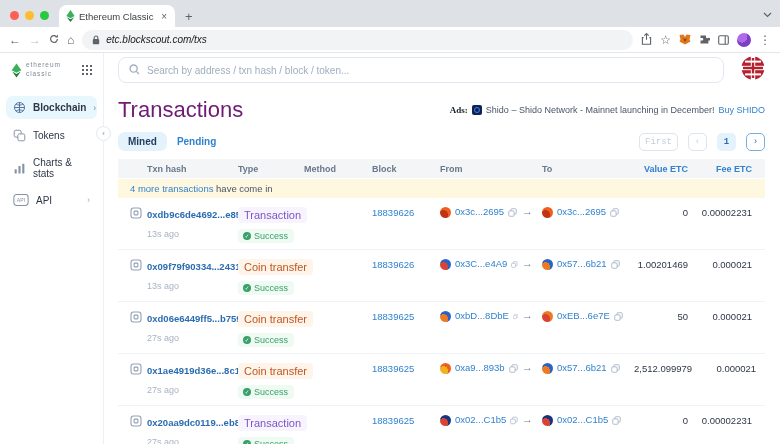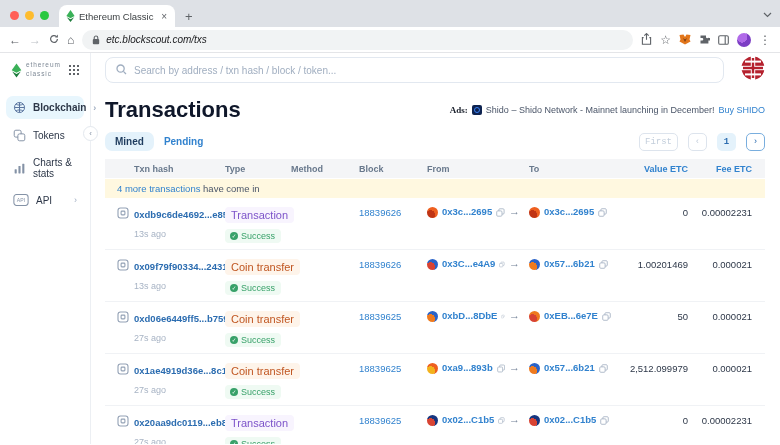--- a/index.html
+++ b/index.html
@@ -21,41 +21,41 @@
   .urlbar { height:26px; background:#fff; display:flex; align-items:center; padding:0 9px; gap:8px; border-bottom:1px solid #e4e5e8; }
   .nav-glyph { font-size:12px; color:#5f6368; line-height:1; }
   .nav-glyph.dim { color:#bdc1c6; }
   .url-pill { flex:1; height:20px; background:#f1f3f4; border-radius:10px; display:flex; align-items:center; gap:6px; padding:0 10px; }
   .url-text { font-size:10px; color:#202124;font-style:italic; }
   .chrome-icons { display:flex; align-items:center; gap:8px; }
   .profile-avatar { width:14px; height:14px; border-radius:50%; background:radial-gradient(circle at 35% 30%, #b06ae8 0 40%, #7c3ec4 41%); }
 
   
   .app { display:flex; height:391px; overflow:hidden; }
-  .sidebar { width:91px; flex:none; border-right:1px solid #eceff3; position:relative; padding-top:8px; }
+  .sidebar { width:104px; flex:none; border-right:1px solid #eceff3; position:relative; padding-top:8px; }
   .logo-row { display:flex; align-items:center; justify-content:space-between; padding:0 11px; }
   .logo-left { display:flex; align-items:center; gap:4px; }
   .logo-text { font-size:6.5px; color:#7d8895; letter-spacing:0.14em; line-height:1.35; }
   .nav { margin-top:17px; padding:0 6px; display:flex; flex-direction:column; gap:5px; }
   .nav-item { display:flex; align-items:center; gap:7px; padding:5px 7px; border-radius:7px; font-size:10px; color:#2d3748; cursor:pointer; }
   .nav-item.active { background:#e8f6fd; font-weight:700; }
   .nav-ic { display:flex; flex:none; }
   .nav-chev { margin-left:auto; color:#9fadc0; font-size:9px; }
   .collapse-btn { position:absolute; right:-8px; top:73px; width:15px; height:15px; border-radius:50%;
     background:#fff; border:1px solid #e3e8ee; color:#8492a6; font-size:8px;
     display:flex; align-items:center; justify-content:center; cursor:pointer; }
 
   .main { flex:1; padding:3px 15px 0 14px; overflow:hidden; }
   .search-row { display:flex; align-items:center; gap:17px; }
   .search-box { flex:1; height:26px; border:1px solid #e2e8f0; border-radius:8px; display:flex; align-items:center; gap:7px; padding:0 10px; }
   .search-box input { border:none; outline:none; flex:1; font-size:10px; color:#2d3748; background:transparent; }
   .search-box input::placeholder { color:#a0aec0; }
 
   .page-head { display:flex; align-items:center; justify-content:space-between; margin-top:13px; }
-  h1 { font-size:22px; font-weight:700; color:#0f172a; }
+  h1 { font-size:22px; font-weight:400; color:#701a75; }
   .ad { font-size:9px; color:#4a5568; display:flex; align-items:center; gap:4px; white-space:nowrap; }
   .ad-label { font-weight:700; color:#1a202c;font-family:Liberation Serif, serif; }
   .ad-icon { width:10px; height:10px; background:#0e2350; border-radius:2px; display:inline-flex; align-items:center; justify-content:center; }
   .ad-icon span { width:6px; height:6px; border-radius:50%; border:1.4px solid #3b82f6; display:block; }
   .ad-link { color:#3182ce; }
 
   .tabs-row { display:flex; align-items:center; margin-top:9px; }
   .tab-chip { font-size:10px; font-weight:700; padding:4px 10px; border-radius:7px; color:#3182ce; cursor:pointer; }
   .tab-chip.active { background:#e4f2fb; color:#1f3c5e; }
   .pager { margin-left:auto; display:flex; gap:10px; align-items:center;font-family:Liberation Mono, monospace; }
@@ -78,21 +78,21 @@
   .hash { color:#2b6cb0; font-weight:700; font-size:9.5px; white-space:nowrap; }
   .age { color:#a7b3c4; font-size:9px; margin-top:6px; margin-left:17px; }
   .tag { display:inline-block; font-size:11px; padding:2px 6px; border-radius:4px; white-space:nowrap; }
   .tag-purple { color:#7c53c9; background:#f8f4fe; }
   .tag-orange { color:#c05621; background:#fef4ea; }
   .status { margin-top:6px; display:flex; align-items:center; gap:3px; color:#38a169; font-size:9px;
     background:#effaf3; border-radius:4px; padding:2px 6px 2px 5px; width:max-content; }
   .okdot { width:8px; height:8px; border-radius:50%; background:#38a169; color:#fff; font-size:5.5px;
     display:flex; align-items:center; justify-content:center; }
   .blk { color:#3182ce; font-size:9.5px; }
-  .addr { display:flex; align-items:center; gap:4px; font-size:9.5px; padding-top:1px;font-weight:bold; }
+  .addr { display:flex; align-items:center; gap:4px; font-size:9.5px; padding-top:1px; }
   .avatar { width:11px; height:11px; border-radius:50%; flex:none; }
   .alabel { color:#3182ce; white-space:nowrap; }
   .arrowc { color:#718096; font-size:11px; line-height:1; padding-top:1px; }
   .tval { text-align:right; color:#2d3748; font-size:9.5px; white-space:nowrap; padding-top:2px; }
   .cblk, .addr { line-height:12px; }
 </style>
 </head>
 <body>
 
 <div>

